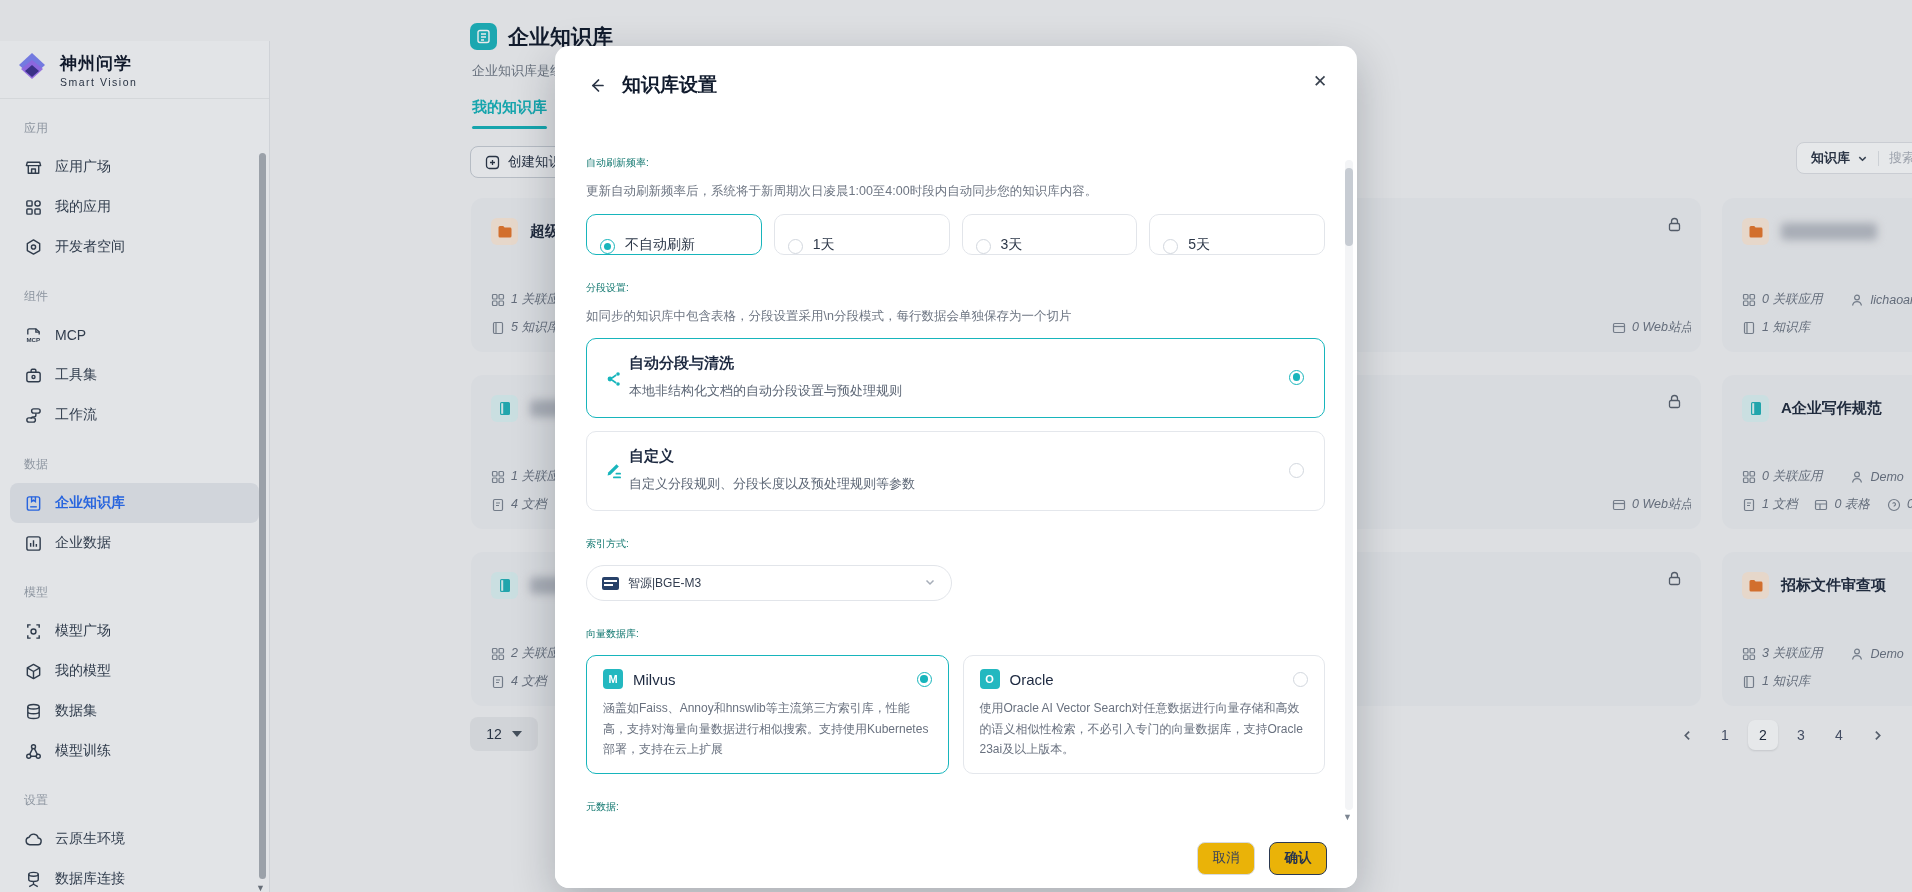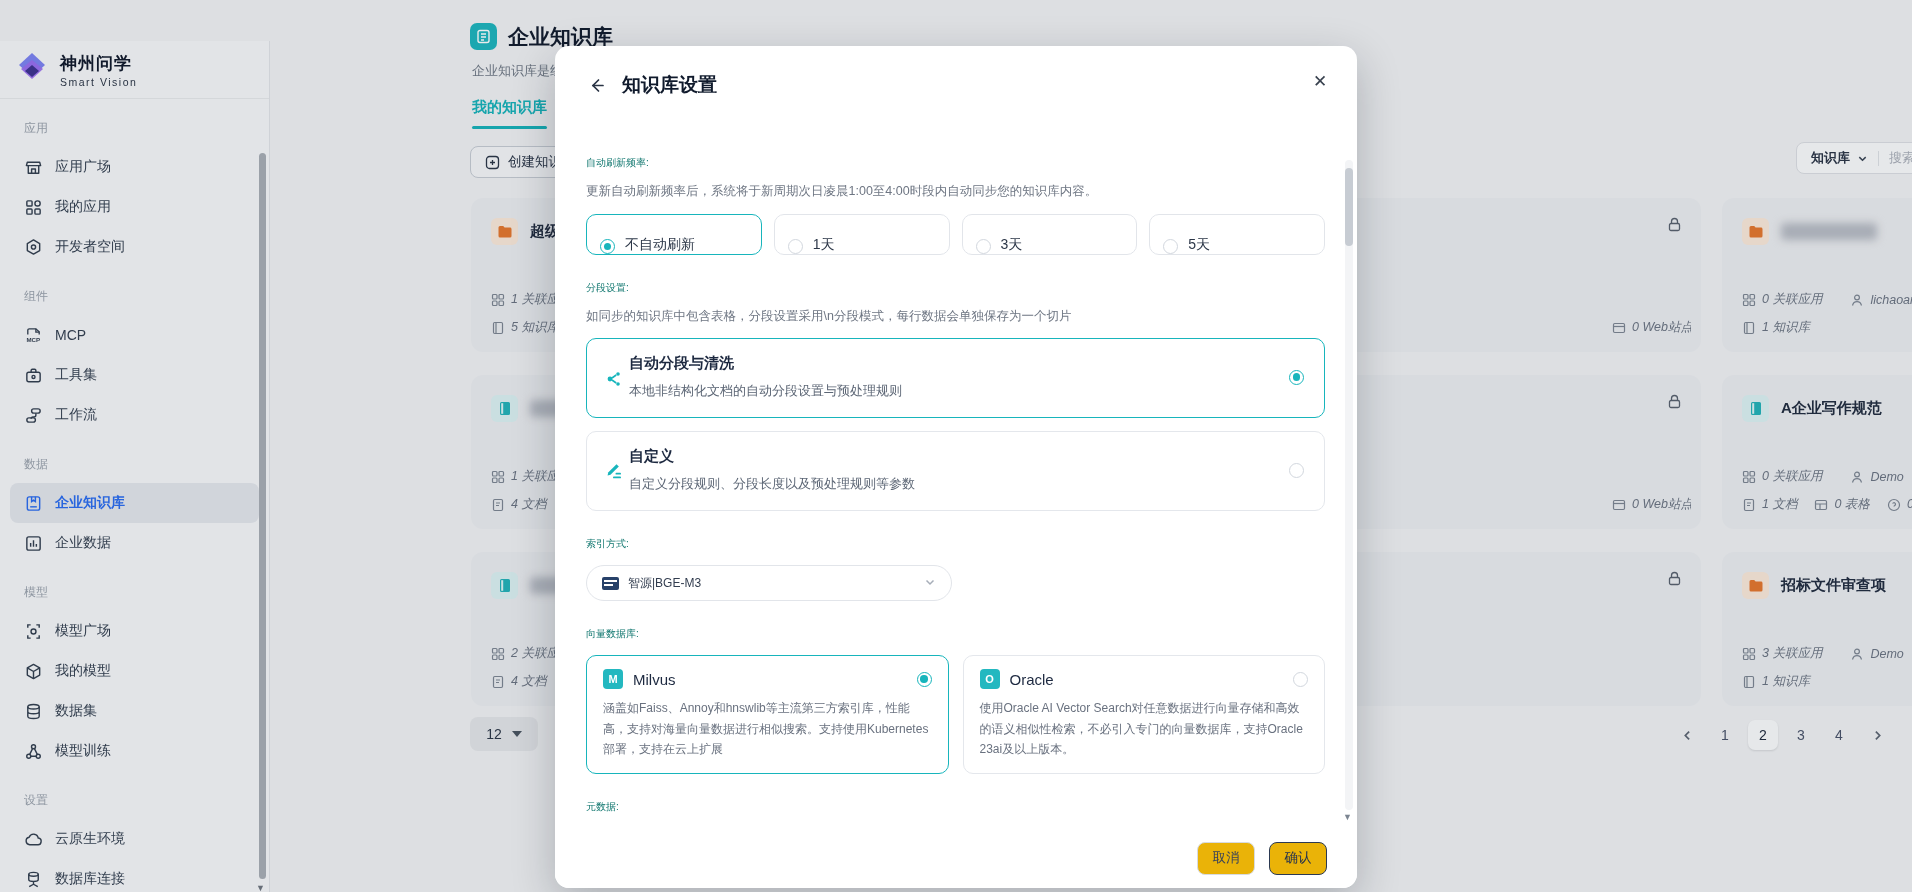--- a/index.html
+++ b/index.html
@@ -104,21 +104,21 @@
   .db-card { border:1px solid #e4e7ec; border-radius:10px; padding:13px 16px; cursor:pointer; }
   .db-card.sel { border:1.5px solid #17b5bc; }
   .db-head { display:flex; align-items:center; gap:10px; }
   .db-logo { width:20px; height:20px; border-radius:4px; background:#23b8c0; color:#fff; font-size:11px; font-weight:bold; display:flex; align-items:center; justify-content:center; }
   .db-name { font-size:15px; color:#1d2940; }
   .db-head .radio { margin-left:auto; }
   .db-desc { font-size:12px; color:#69717f; line-height:1.72; margin-top:9px; }
   .m-foot { position:absolute; bottom:0; left:0; right:0; height:60px; background:#fff; display:flex; justify-content:flex-end; align-items:center; gap:14px; padding:0 30px; }
   .btn { height:33px; min-width:58px; padding:0 14px; border-radius:8px; background:#eab308; font-size:13.5px; display:flex; align-items:center; justify-content:center; cursor:pointer; }
   .btn.ghost { border:1px solid #d7dbe1; color:#39435a; }
-  .btn.primary { border:1.5px solid #2b3952; color:#26334e; font-weight:normal; }
+  .btn.primary { border:1.5px solid #2b3952; color:#26334e; font-weight:bold; }
   .m-sb-track { position:absolute; right:4px; top:114px; bottom:78px; width:8px; background:#f3f4f6; border-radius:4px; }
   .m-sb-thumb { position:absolute; right:4px; top:122px; width:8px; height:78px; background:#c7ccd3; border-radius:4px; }
   .m-sb-arrow { position:absolute; right:5px; bottom:66px; font-size:9px; color:#7c8591; }
 </style>
 </head>
 <body>
 
 <div class="screen">
 
   <aside class="sidebar">

